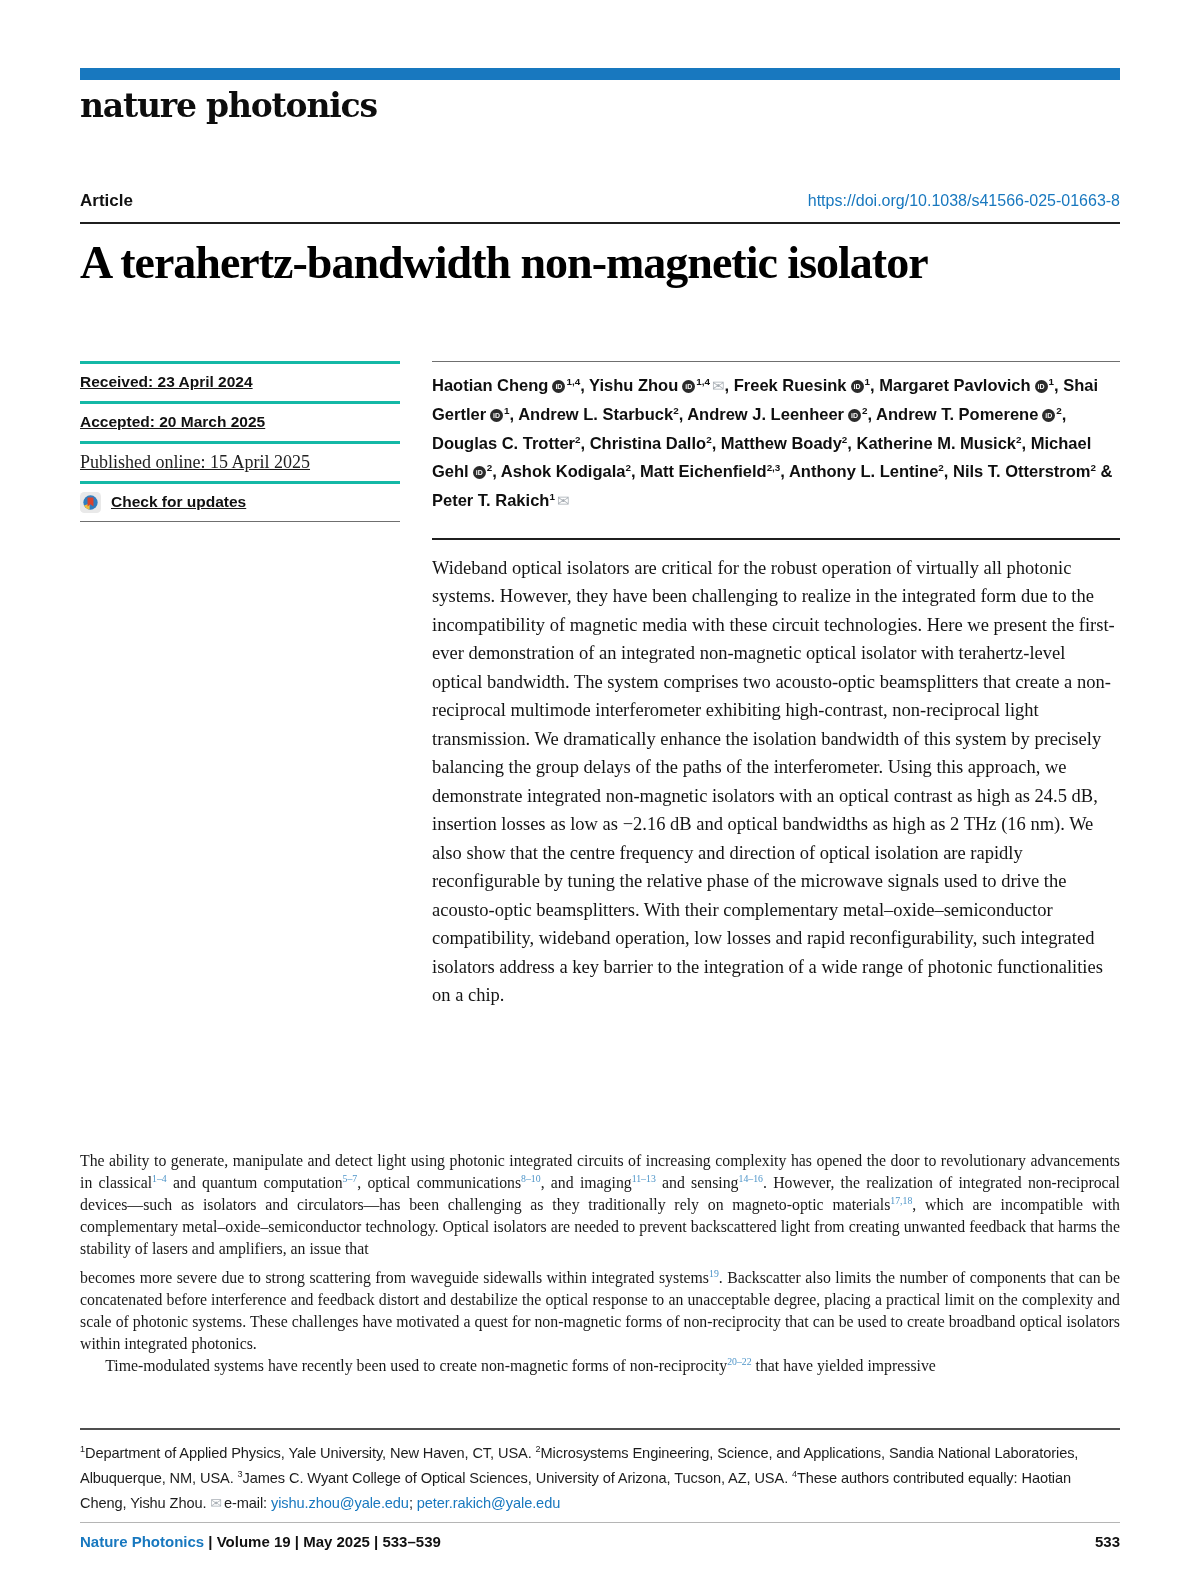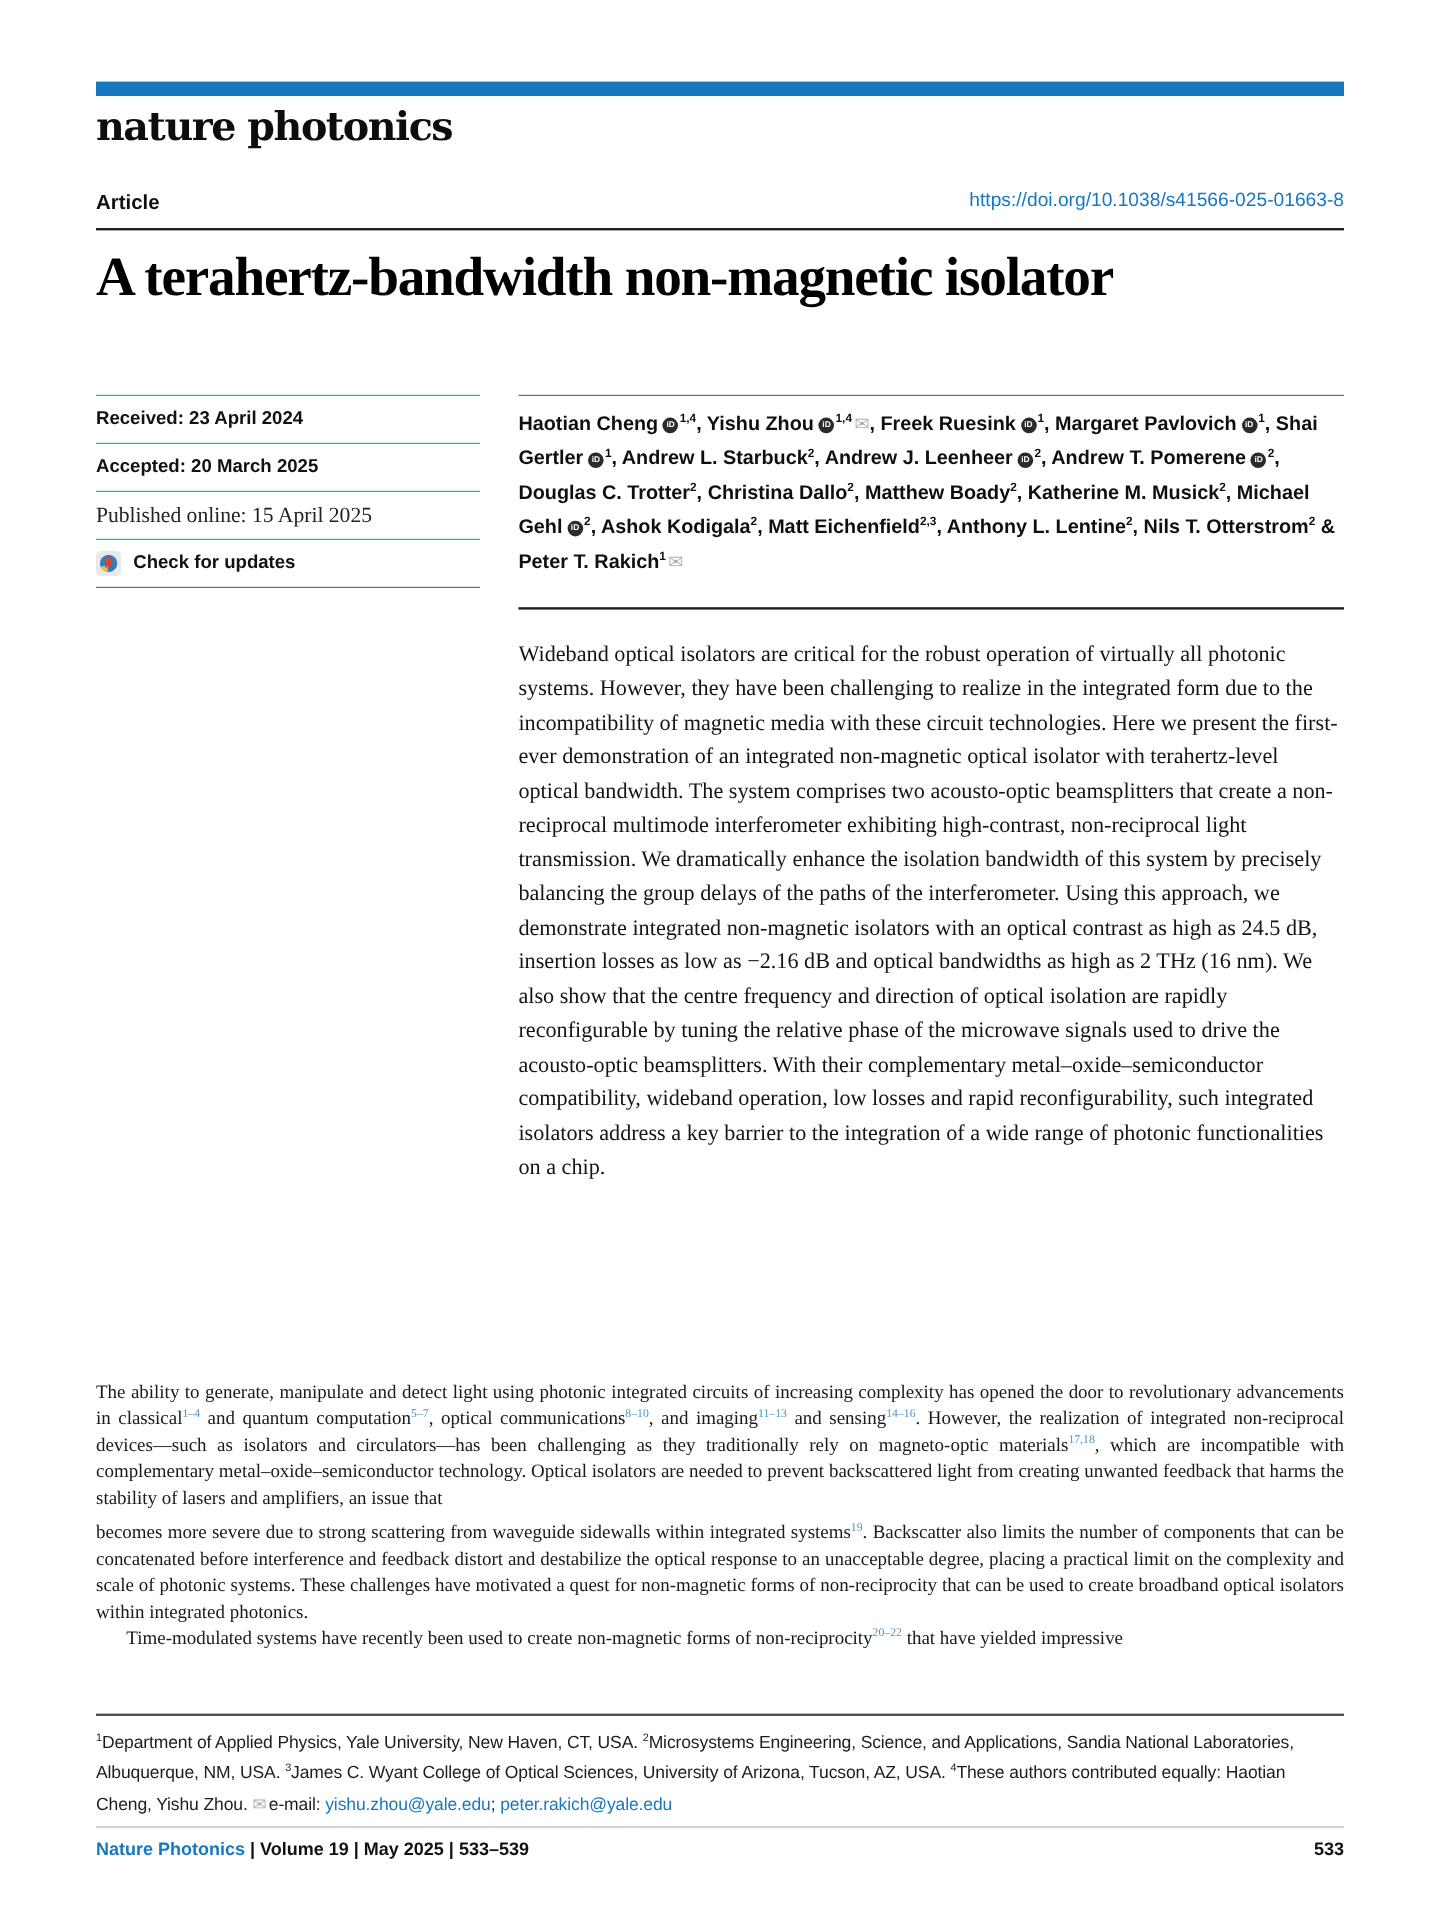--- a/index.html
+++ b/index.html
@@ -11,55 +11,55 @@
   }
   .content { padding:0 80px; }
 
   .top-bar { margin-top:68px; height:12px; background:#1878bf; }
 
   .logo {
     margin-top:7px; font-family:"DejaVu Serif", serif; font-weight:700;
     font-size:33px; letter-spacing:-1.2px; color:#0d0d0d; line-height:1.15;
   }
 
-  .header-row { display:flex; justify-content:space-between; align-items:flex-start; margin-top:34px; }
+  .header-row { display:flex; justify-content:space-between; align-items:center; margin-top:66px; }
   .article-type { font-weight:700; font-size:17px; color:#111; }
   .doi-link { font-size:16px; color:#1878bf; text-decoration:none; cursor:pointer;padding-left:13px; }
 
   .header-rule { border-top:2px solid #1f1f1f; margin-top:11px; }
 
   .title {
     margin-top:12px; max-width:900px;
     font-family:"Liberation Serif", serif; font-weight:700;
     font-size:46px; line-height:53px; letter-spacing:-1px; color:#000;
   }
 
   .info-row { display:flex; margin-top:72px; }
   .dates { width:320px; border-bottom:1px solid #6f6f6f; }
-  .date-row { border-top:1px solid #14b8a6; height:40px; display:flex; align-items:center; }
+  .date-row { border-top:3px solid #14b8a6; height:40px; display:flex; align-items:center;text-decoration:underline; }
   .date-bold { font-weight:700; font-size:15.5px; color:#111; }
   .date-serif { font-family:"Liberation Serif", serif; font-size:18px; color:#222; }
   .check-row { gap:10px; cursor:pointer; }
   .crossmark-svg { display:block; }
 
   .authors {
     flex:1; margin-left:32px; border-top:1px solid #6f6f6f; padding-top:9px;
     font-weight:700; font-size:16.5px; line-height:28.5px; color:#0f0f0f;
   }
   .authors sup { font-size:60%; line-height:0; }
   .orcid-icon {
     display:inline-block; width:13px; height:13px; border-radius:50%;
     background:#2b2b2b; color:#fff; font-size:7px; line-height:13px; font-weight:700;
     text-align:center; margin:0 1px 0 4px; vertical-align:2px; cursor:pointer;
   }
   .mail-icon { color:#aab0b6; font-weight:400; font-size:15px; margin-left:2px; cursor:pointer; }
 
   .abstract-block {
     margin-left:352px; margin-top:16px; border-top:2px solid #1f1f1f;
-    padding-top:24px; max-height:530px; overflow:hidden;
+    padding-top:14px; max-height:530px; overflow:hidden;
   }
   .abstract-text {
     font-family:"Liberation Serif", serif; font-size:18.5px; line-height:28.5px;
     color:#141414; text-align:left;
   }
 
   .abs { position:absolute; left:80px; right:80px; }
   .body-cols {
     top:1150px; height:234px; overflow:hidden;
     display:grid; grid-template-columns:1fr; column-gap:22px;

